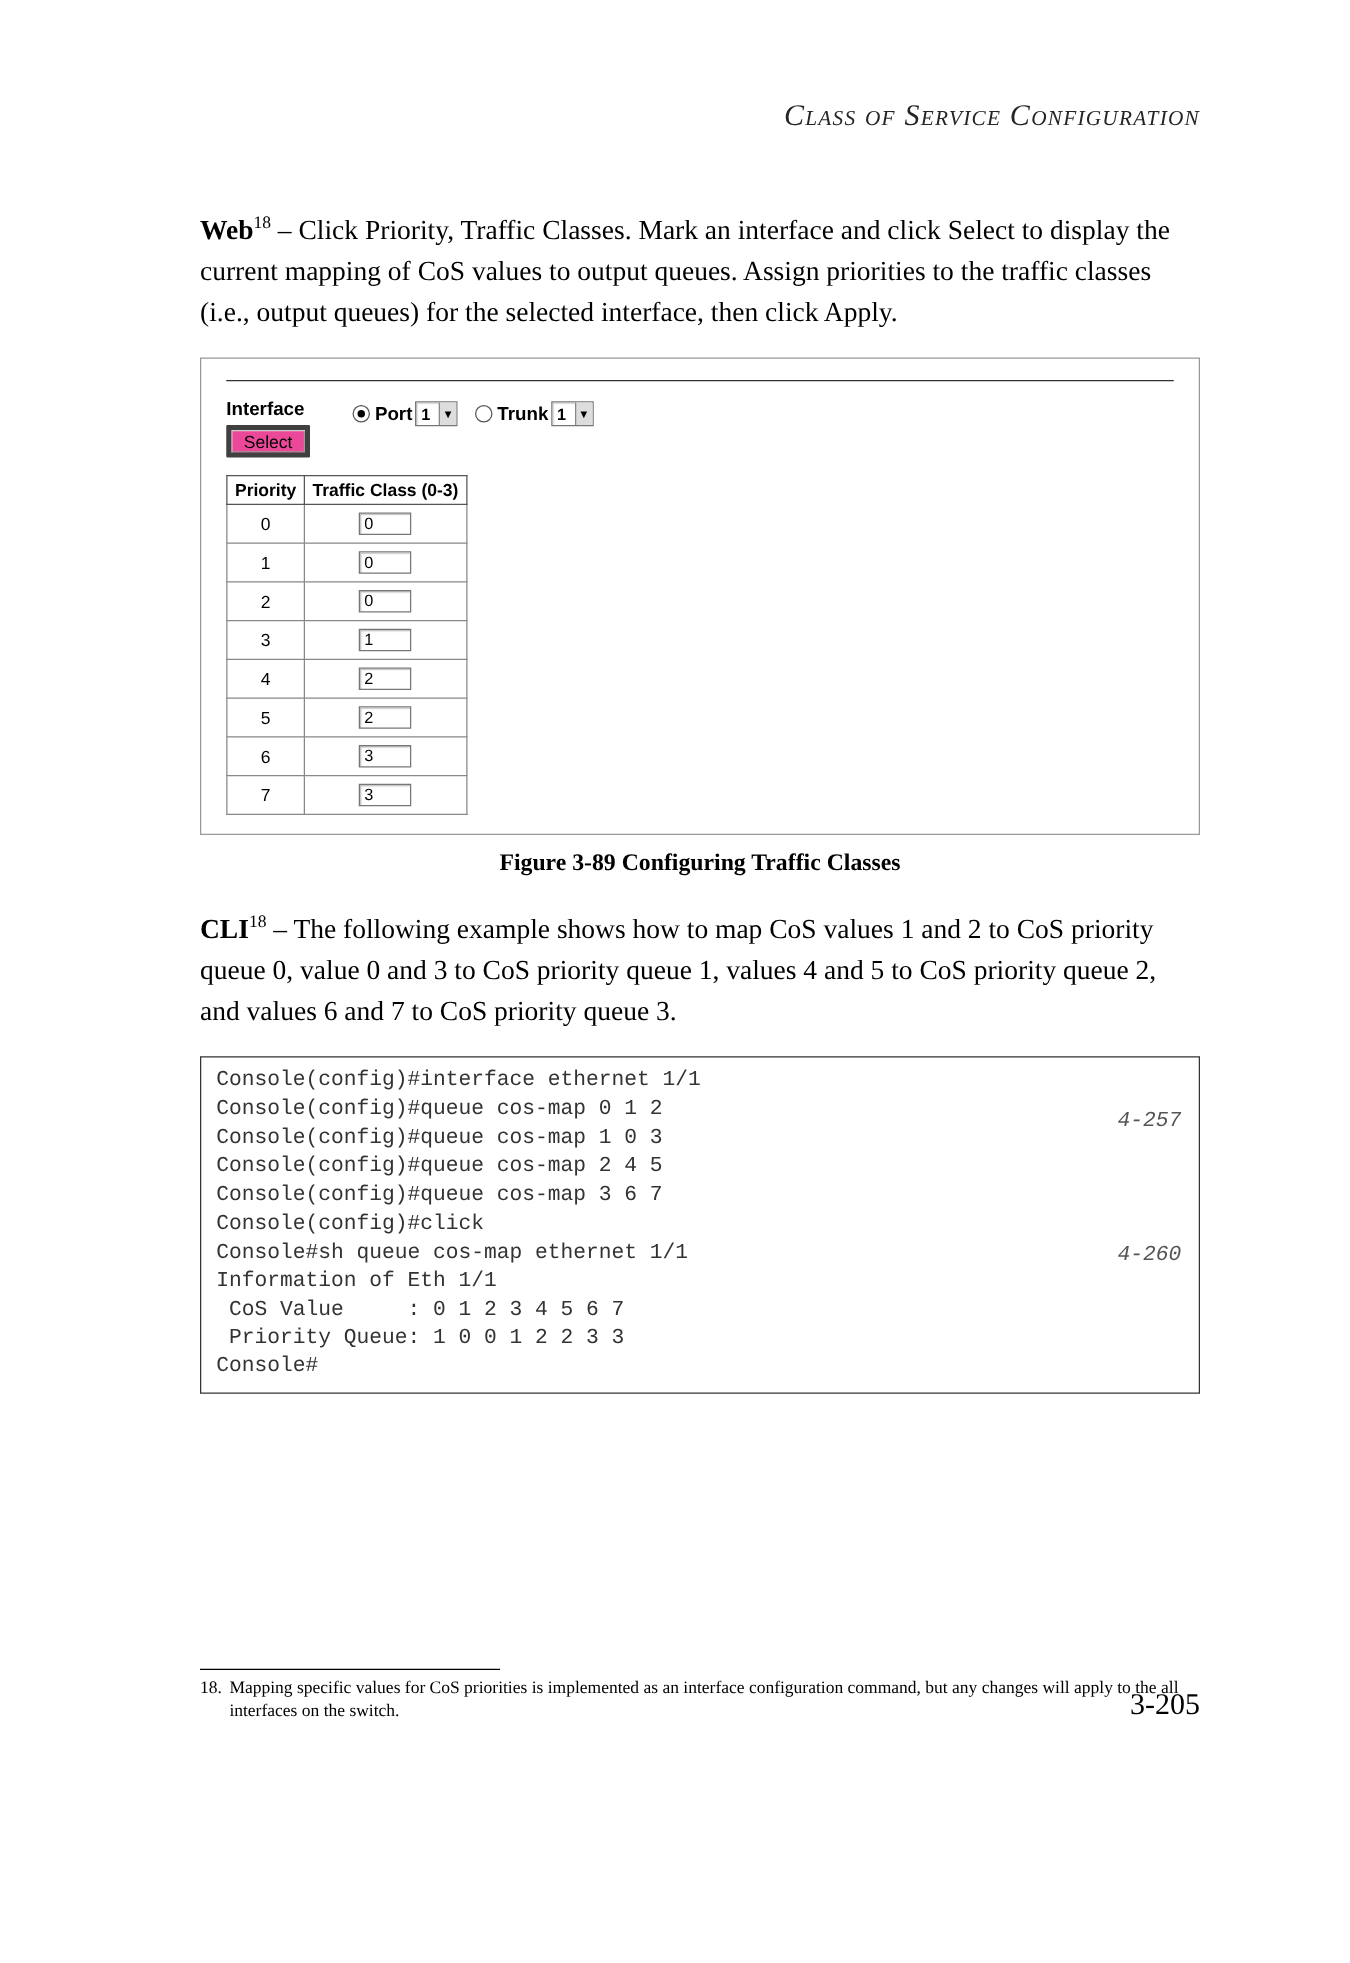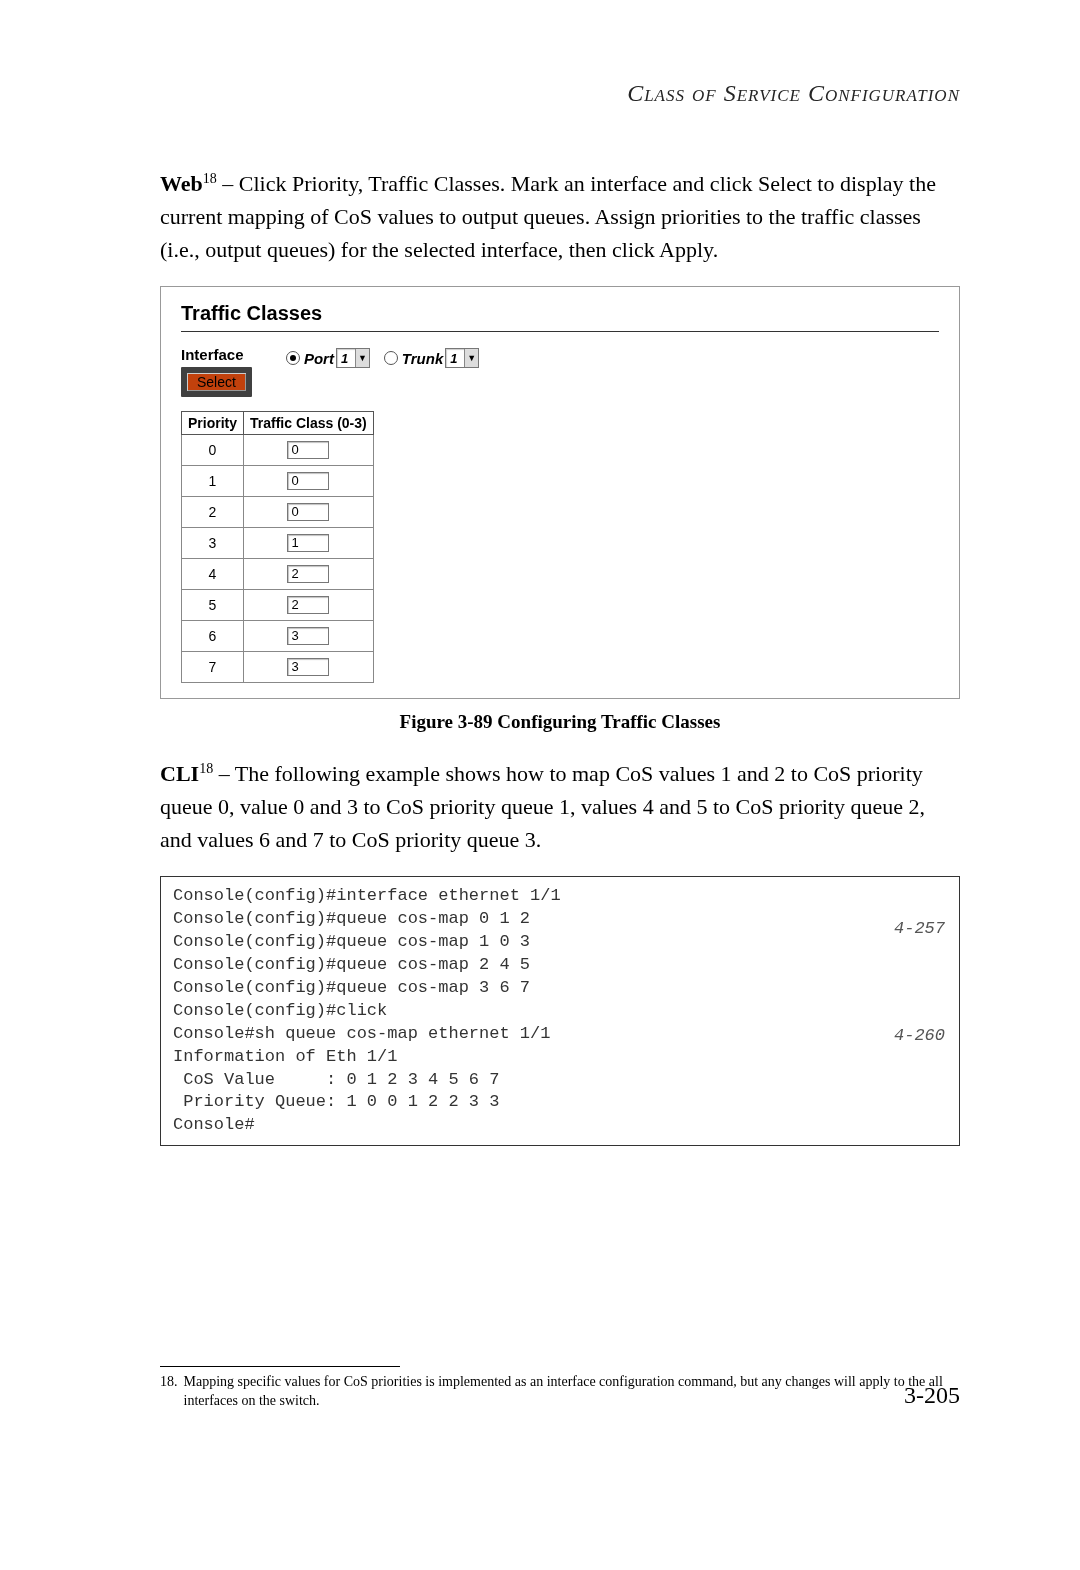--- a/index.html
+++ b/index.html
@@ -66,38 +66,37 @@
       font-size: 15px;
       display: flex;
       flex-direction: column;
       align-items: flex-start;
       gap: 4px;
     }
     .select-btn {
       font-family: Arial, sans-serif;
       font-size: 14px;
       padding: 1px 10px;
-      border: 6px solid #404040;
-      background: #c2410c;
+      border: 4px solid #404040;
+      background: #ec4899;
       border-radius: 1px;
       box-shadow: 1px 1px 0 #ccc inset, -1px -1px 0 #999 inset;
     }
     .radio-group {
       display: flex;
       gap: 8px;
       align-items: center;
       padding-top: 2px;
     }
     .radio-wrap {
       display: flex;
       align-items: center;
       gap: 2px;
       font-size: 15px;
       font-weight: bold;
-      font-style: italic;
     }
     .mini-select {
       display: inline-flex;
       align-items: center;
       border: 1px solid #777;
       font-size: 13px;
       height: 18px;
       background: #fff;
       box-shadow: inset 1px 1px 1px rgba(0,0,0,0.2);
     }
@@ -201,21 +200,20 @@
 
 <div class="page">
 
   <div class="page-header">Class of Service Configuration</div>
 
   <div class="paragraph">
     <span class="bold">Web</span><sup>18</sup><span> – Click Priority, Traffic Classes. Mark an interface and click Select to display the current mapping of CoS values to output queues. Assign priorities to the traffic classes (i.e., output queues) for the selected interface, then click Apply.</span>
   </div>
 
   <div class="screenshot-box">
-    <div class="screenshot-title">Traffic Classes</div>
     <hr class="hr-line">
     <div class="interface-row">
       <div class="interface-label">
         <span>Interface</span>
         <button class="select-btn">Select</button>
       </div>
       <div class="radio-group" style="margin-left:34px;">
         <span class="radio-wrap">
           <span class="radio-dot on"></span>
           <span>Port</span>

